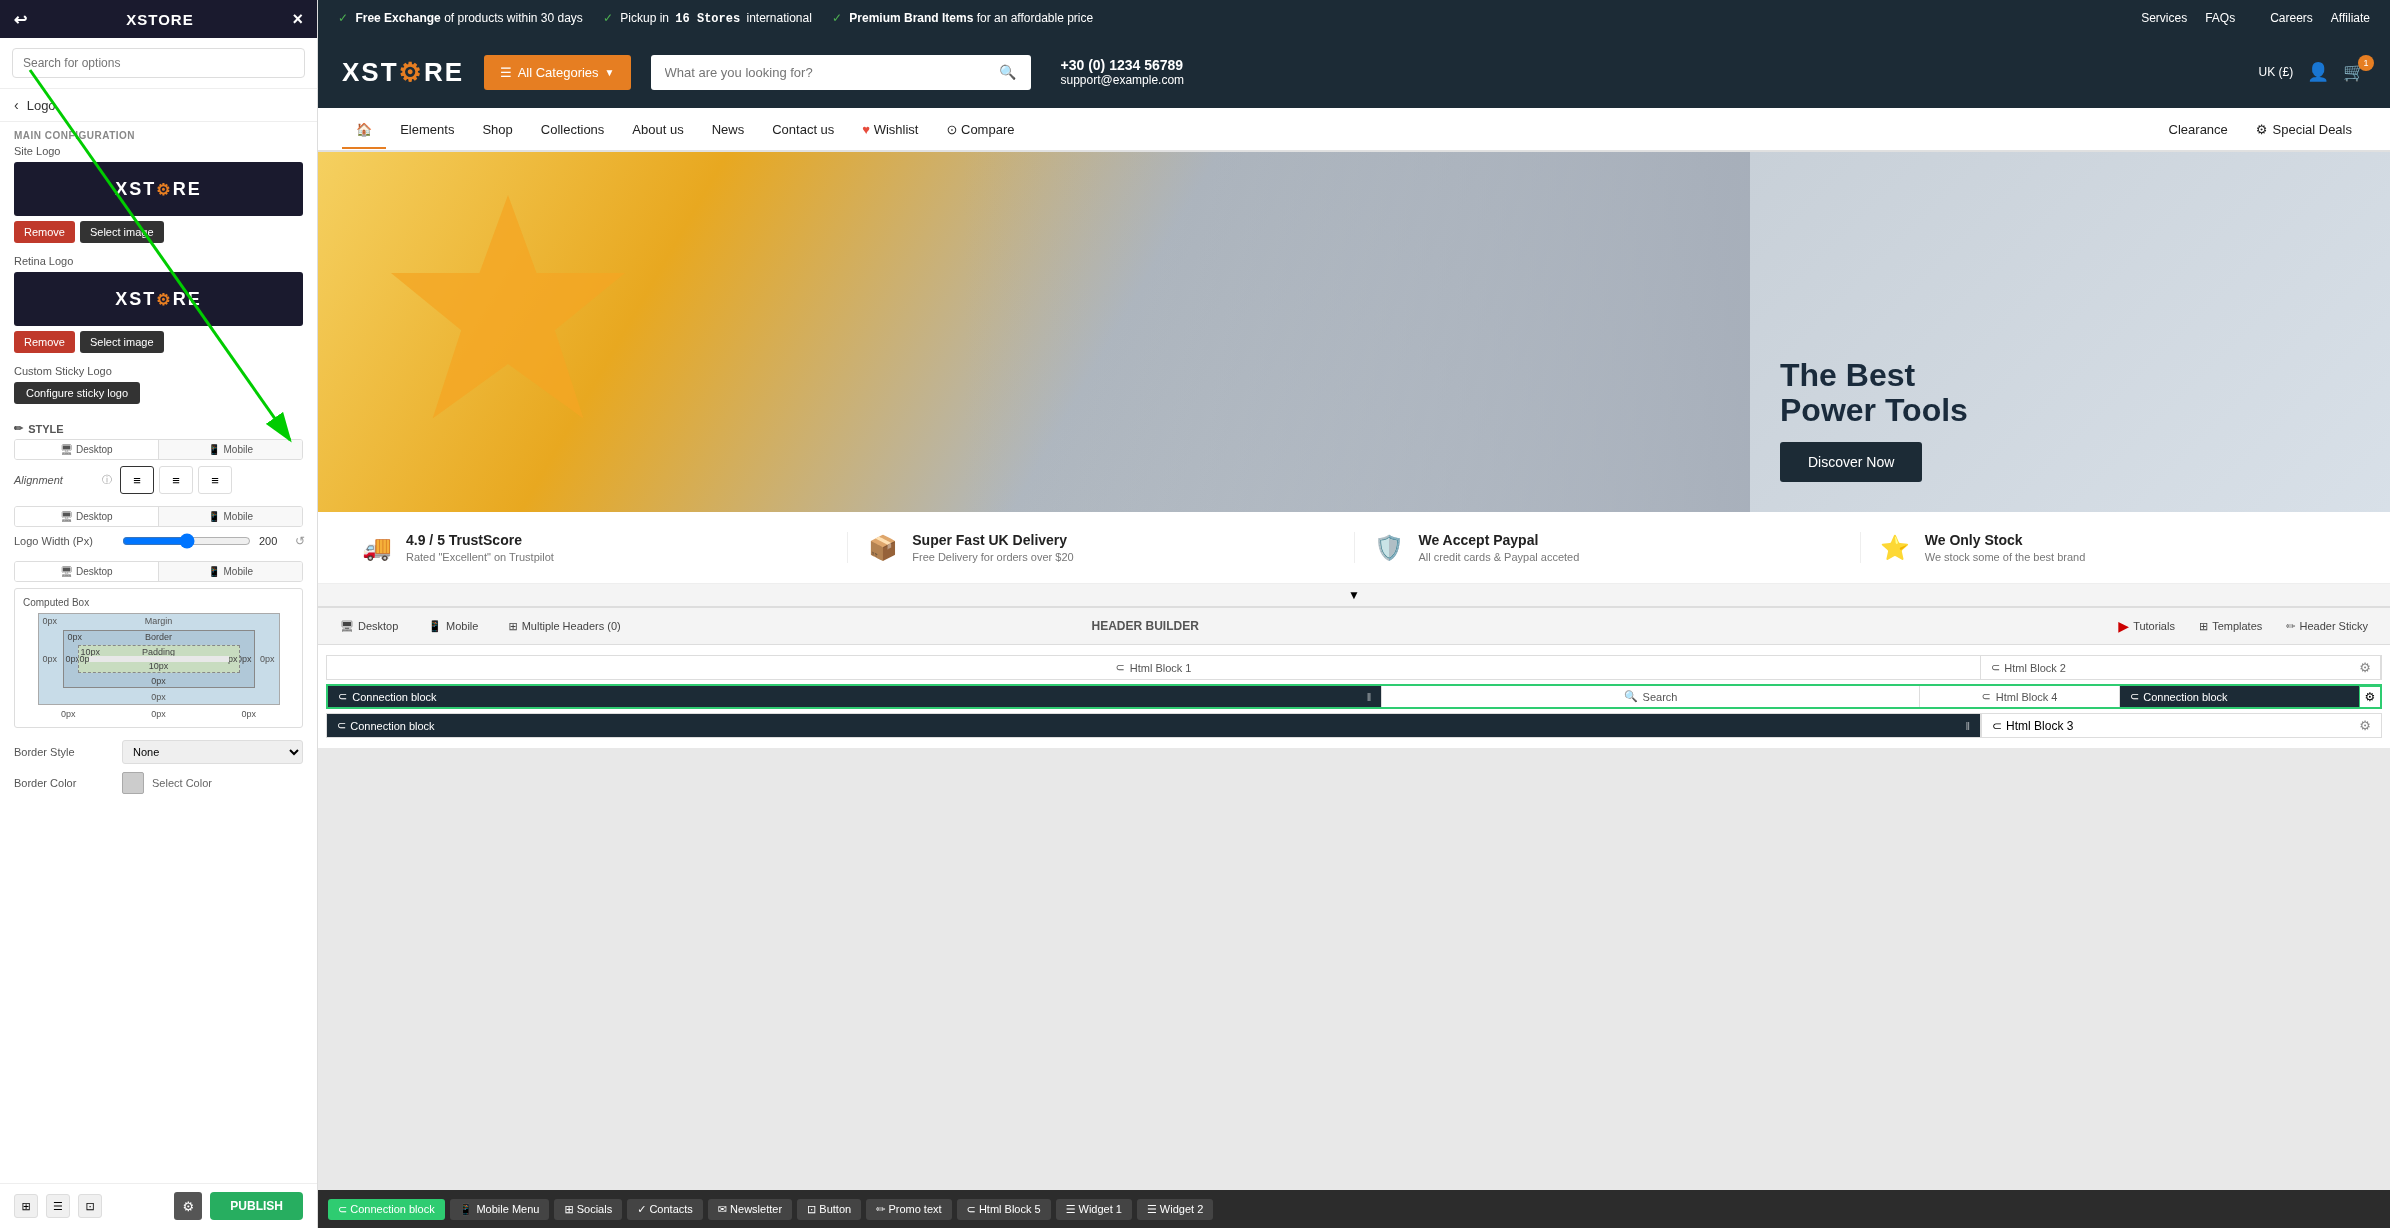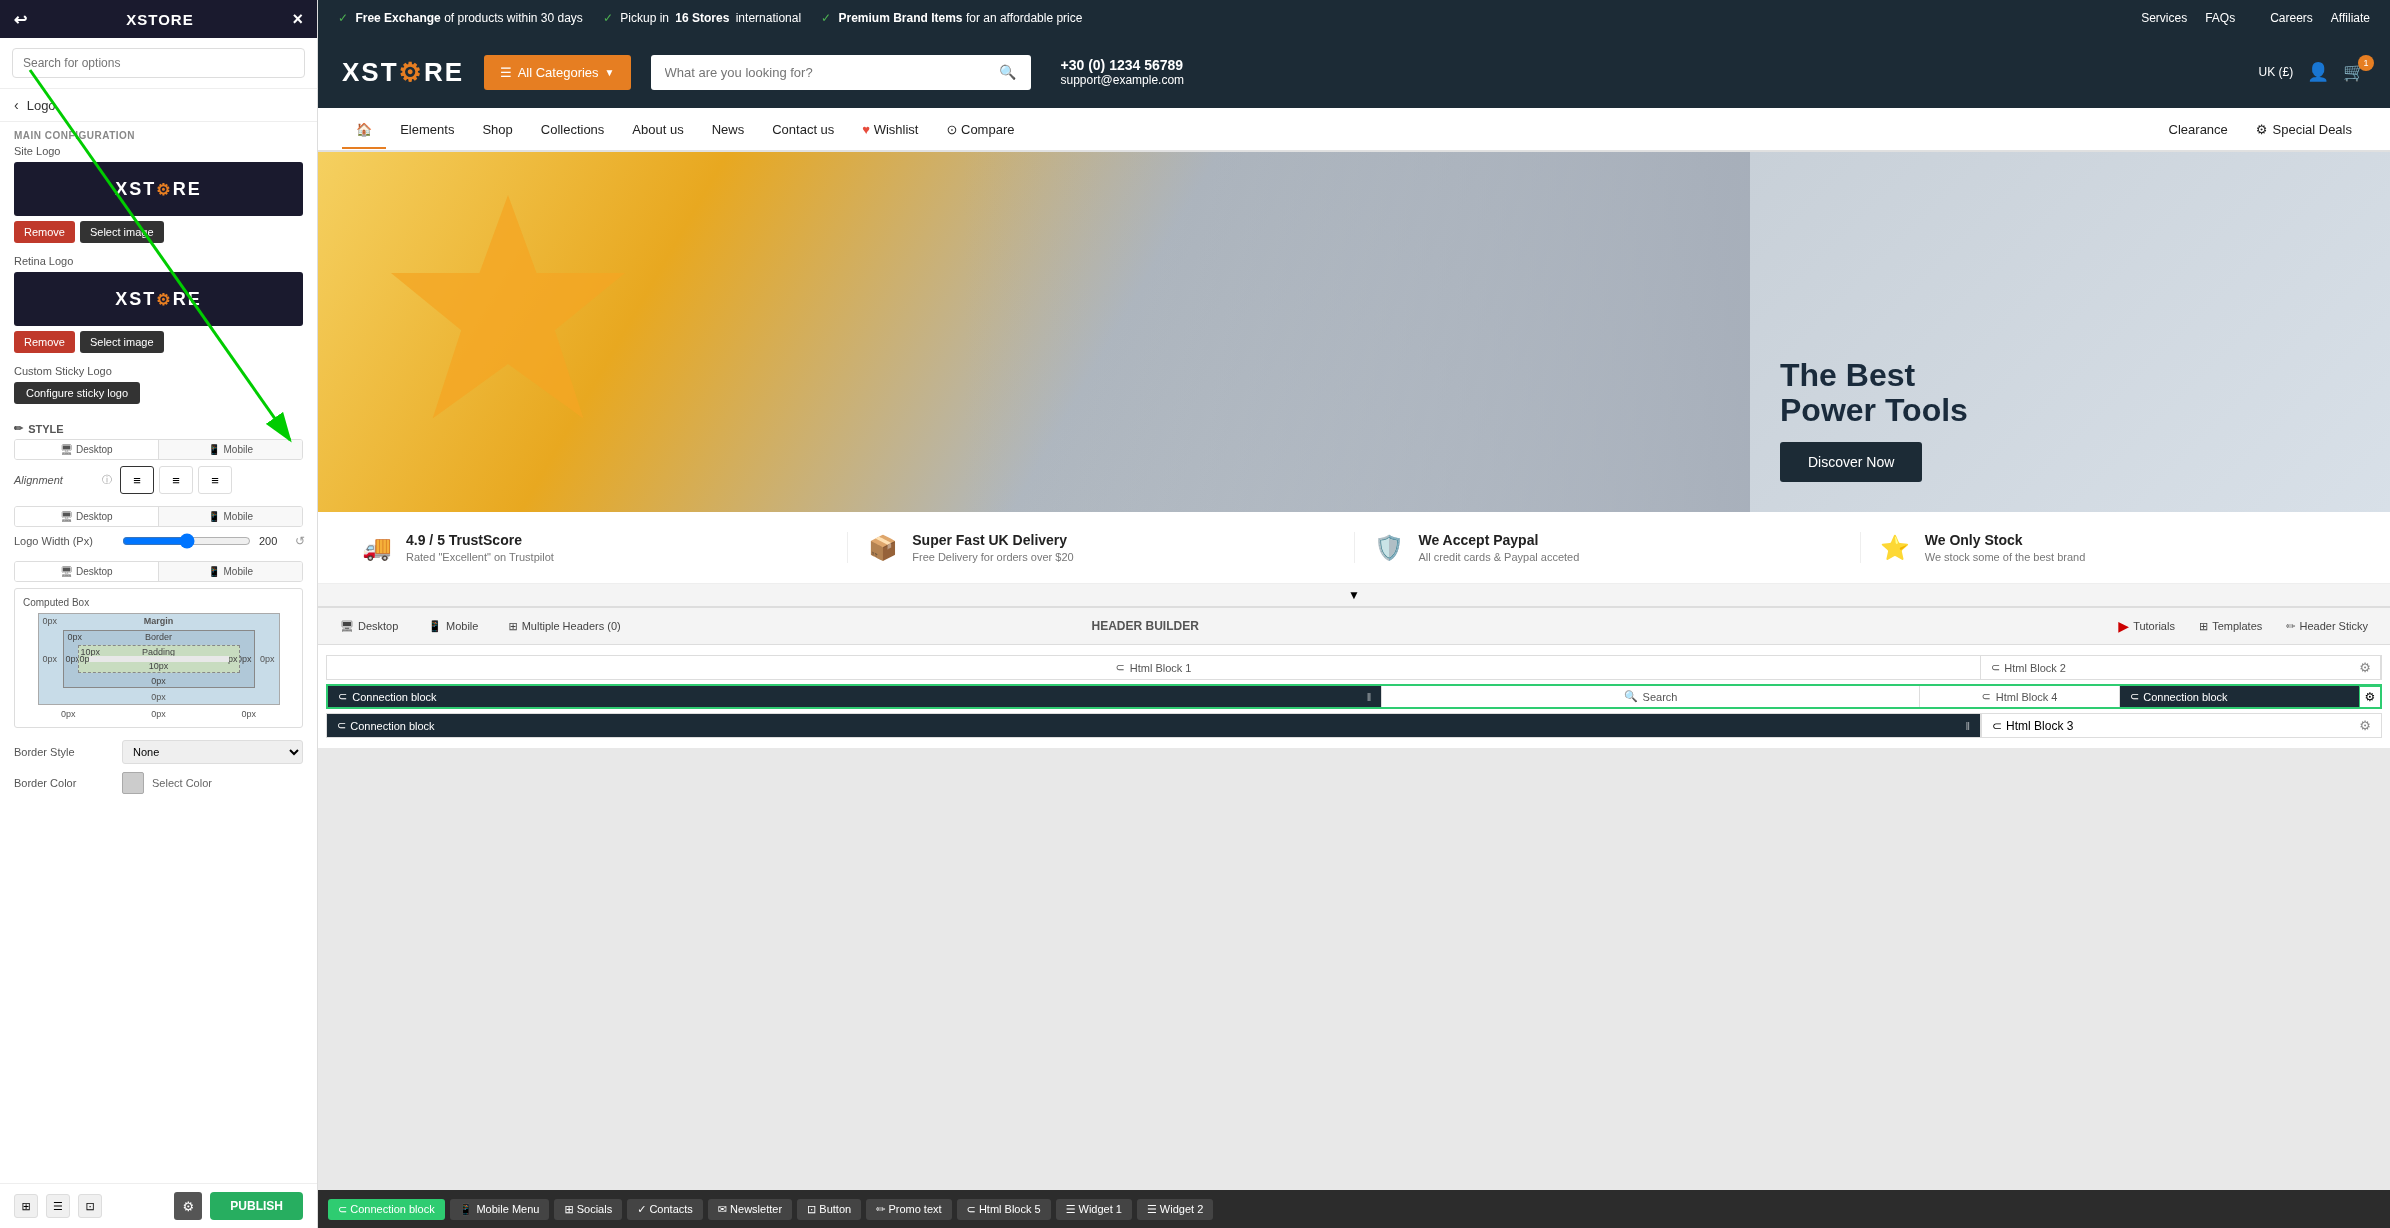--- a/index.html
+++ b/index.html
@@ -730,21 +730,21 @@
         </div>
         <div class="device-tab">
           <span>📱</span>
           <span>Mobile</span>
         </div>
       </div>
       <div class="computed-box-section">
         <div class="computed-box-title">Computed Box</div>
 
         <div style="position:relative;width:242px;height:92px;background:#c8dce8;border:1px solid #aaa;margin:0 auto;">
-          <span style="position:absolute;top:2px;left:50%;transform:translateX(-50%);font-size:9px;color:#555;font-weight:bold;">Margin</span>
+          <span style="position:absolute;top:2px;left:50%;transform:translateX(-50%);font-size:9px;color:#555;">Margin</span>
           <span style="position:absolute;top:2px;left:4px;font-size:9px;color:#555;">0px</span>
           <span style="position:absolute;top:50%;transform:translateY(-50%);left:4px;font-size:9px;color:#555;">0px</span>
           <span style="position:absolute;top:50%;transform:translateY(-50%);right:4px;font-size:9px;color:#555;">0px</span>
           <span style="position:absolute;bottom:2px;left:50%;transform:translateX(-50%);font-size:9px;color:#555;">0px</span>
 
           <div style="position:absolute;top:16px;left:24px;right:24px;bottom:16px;background:#b0c8d8;border:1px solid #888;">
             <span style="position:absolute;top:1px;left:50%;transform:translateX(-50%);font-size:9px;color:#444;">Border</span>
             <span style="position:absolute;top:1px;left:4px;font-size:9px;color:#444;">0px</span>
             <span style="position:absolute;top:50%;transform:translateY(-50%);left:2px;font-size:9px;color:#444;">0px</span>
             <span style="position:absolute;top:50%;transform:translateY(-50%);right:2px;font-size:9px;color:#444;">0px</span>
@@ -801,21 +801,21 @@
 
   <div class="top-bar">
     <span>
       <span class="check">✓</span>
       <strong>Free Exchange</strong>
       <span>of products within 30 days</span>
     </span>
     <span>
       <span class="check">✓</span>
       <span>Pickup in</span>
-      <strong style="margin:0 3px;">16 Stores</strong>
+      <strong style="margin:0 3px;font-family:Liberation Mono, monospace;">16 Stores</strong>
       <span>international</span>
     </span>
     <span>
       <span class="check">✓</span>
       <strong>Premium Brand Items</strong>
       <span>for an affordable price</span>
     </span>
     <div class="top-bar-right">
       <span style="cursor:pointer;">Services</span>
       <span style="cursor:pointer;">FAQs</span>

